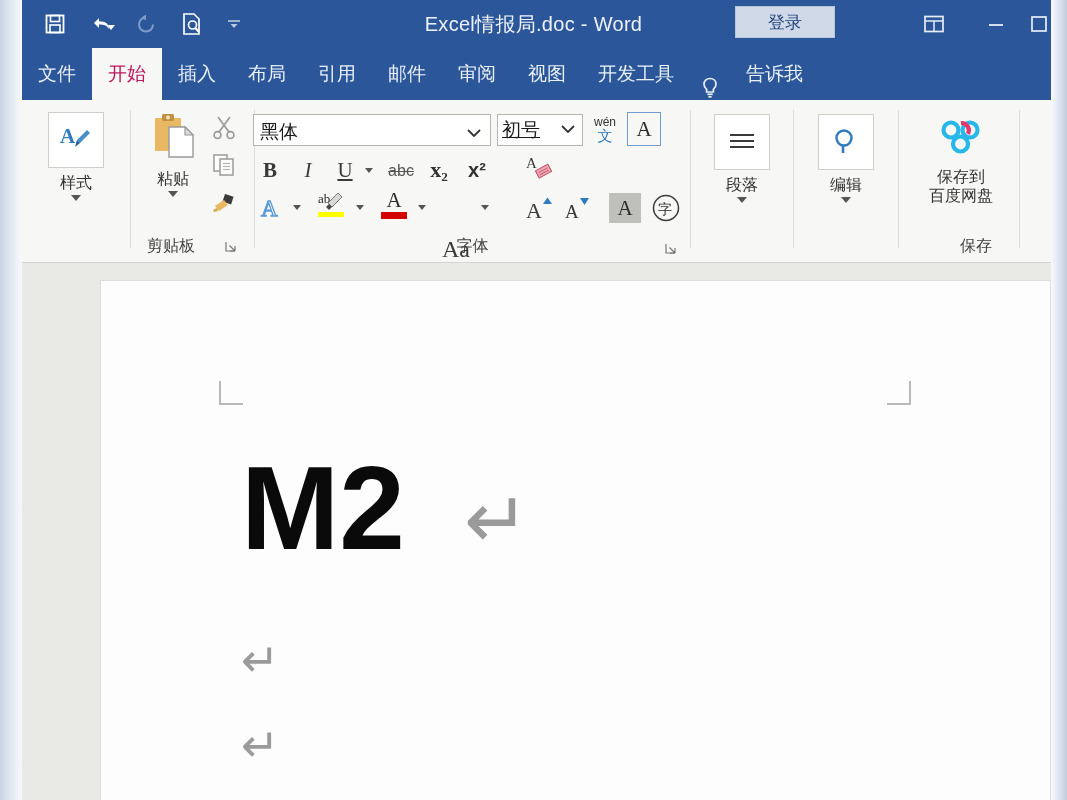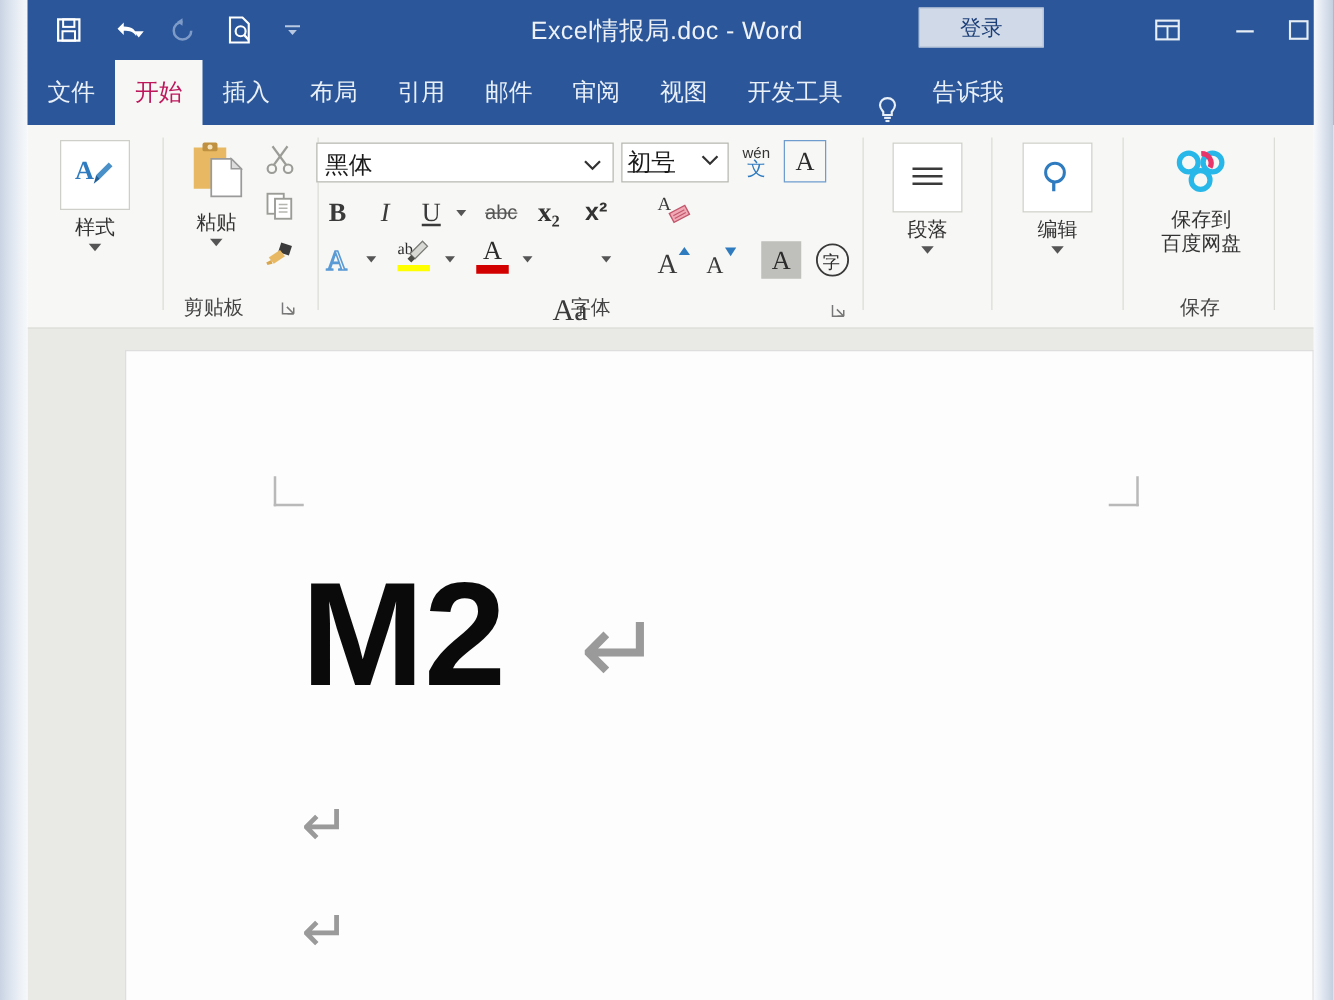--- a/index.html
+++ b/index.html
@@ -522,21 +522,21 @@
           <svg width="46" height="40" viewBox="0 0 46 40" fill="none">
             <circle cx="13" cy="13" r="7.5" stroke="#27b7e8" stroke-width="4.2" fill="none"></circle>
             <circle cx="32" cy="13" r="7.5" stroke="#27b7e8" stroke-width="4.2" fill="none"></circle>
             <circle cx="22.5" cy="27" r="7.5" stroke="#27b7e8" stroke-width="4.2" fill="none"></circle>
             <path d="M23 6 A7.5 7.5 0 0 1 30 17" stroke="#e8366b" stroke-width="4.2" fill="none"></path>
           </svg>
         </div>
         <div class="lbl">保存到</div>
         <div class="lbl" style="margin-top:1px;">百度网盘</div>
       </div>
-      <div class="grp-label" style="left:16px;width:90px;">保存</div>
+      <div class="grp-label" style="left:32px;width:90px;">保存</div>
     </div>
     <div class="grp-sep" style="left:997px;"></div>
   </div>
 
   <div class="workspace"></div>
 
   <div class="page">
     <div class="corner tl" style="left:118px;top:100px;"></div>
     <div class="corner tr" style="left:786px;top:100px;"></div>
 

